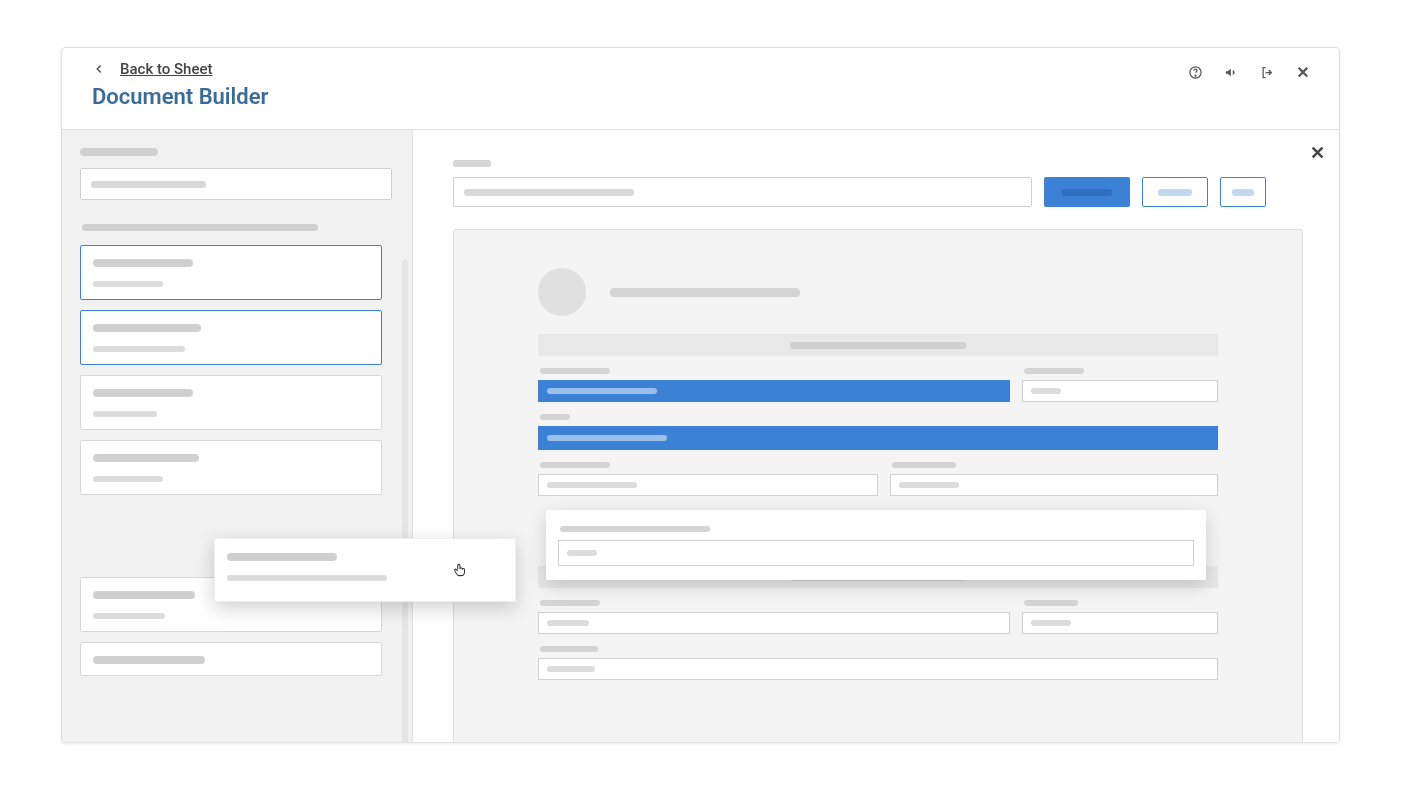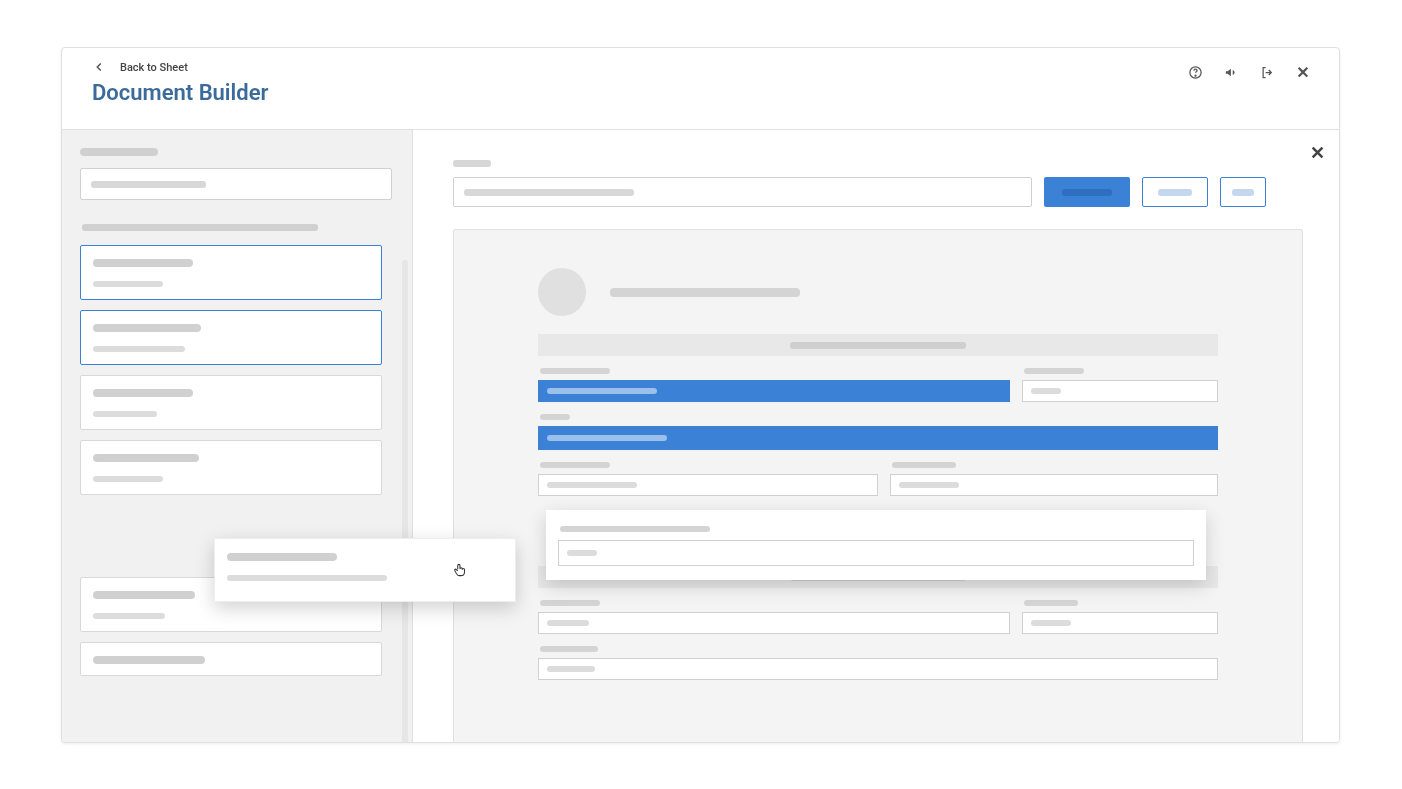--- a/index.html
+++ b/index.html
@@ -26,21 +26,21 @@
   border-bottom: 1px solid #e0e0e0;
   padding: 12px 28px 10px 30px;
   display: flex;
   align-items: flex-start;
   justify-content: space-between;
 }
 .header-left { display: flex; flex-direction: column; gap: 4px; }
 .back-row { display: flex; align-items: center; gap: 14px; cursor: pointer; }
 .back-arrow { width: 14px; height: 14px; display:flex; align-items:center; justify-content:center; color:#555; }
 .back-arrow svg { width:14px; height:14px; }
-.back-text { font-size: 11px; color: #444; font-weight: 500; }
+.back-text { font-size: 15px; color: #444; font-weight: 500; text-decoration: underline; }
 .app-title { font-size: 22px; font-weight: 600; color: #3b6b9a; margin-top: 2px; }
 
 .header-right { display: flex; align-items: center; gap: 20px; padding-top: 4px; }
 .hicon { width: 16px; height: 16px; display:flex; align-items:center; justify-content:center; color:#555; cursor:pointer; }
 .hicon svg { width:15px; height:15px; }
 .hicon.close-x { font-weight: bold; color:#555; font-size: 16px; }
 
 
 .body { flex:1; display:flex; overflow:hidden; position: relative; }
 

